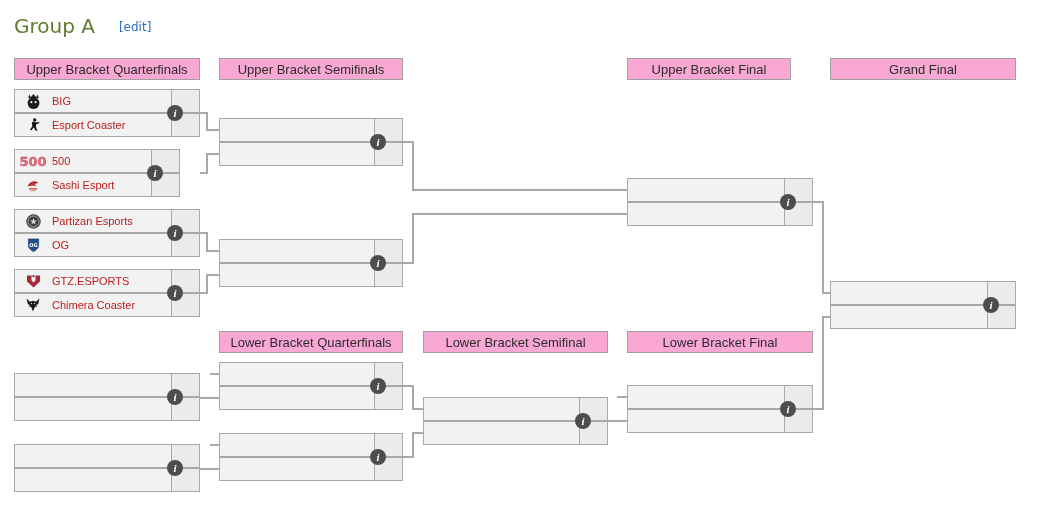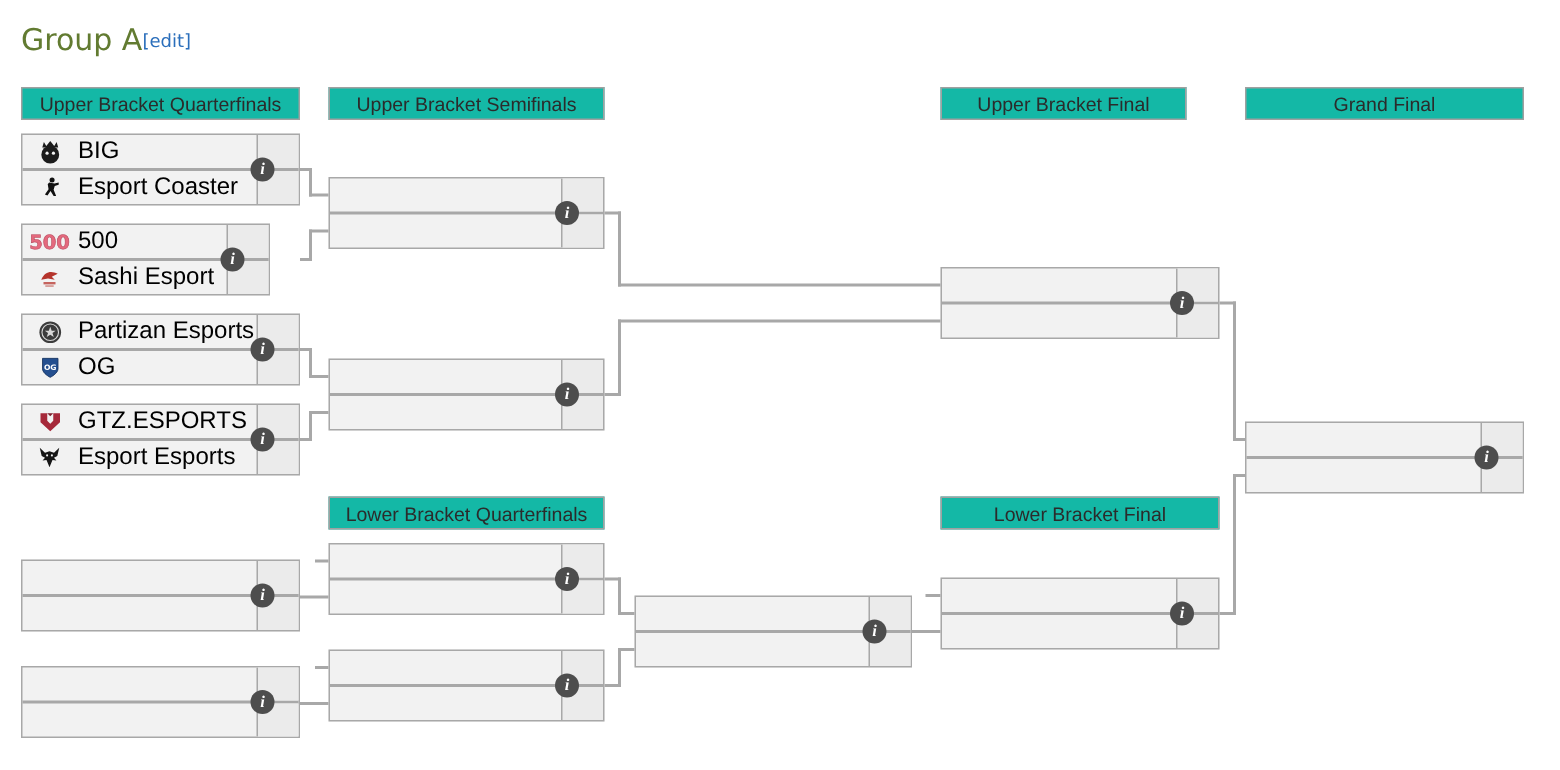--- a/index.html
+++ b/index.html
@@ -4,34 +4,34 @@
 <style>
   html,body{margin:0;padding:0;background:#ffffff;}
   #stage{
     position:relative;width:1040px;height:513px;overflow:hidden;
     font-family:"Liberation Sans",sans-serif;background:#ffffff;
   }
   .page-title{
     position:absolute;left:14px;top:14px;font-size:20px;color:#627b31;
     font-family:"DejaVu Sans","Liberation Sans",sans-serif;
   }
-  .edit-link{font-size:12px;color:#2a6ebb;margin-left:0;vertical-align:2px;cursor:pointer;}
+  .edit-link{font-size:12px;color:#2a6ebb;margin-left:24px;vertical-align:2px;cursor:pointer;}
   .hdr{
-    position:absolute;height:22px;background:#14b8a6;border:1px solid #a0a0a0;
+    position:absolute;height:22px;background:#f9a8d4;border:1px solid #a0a0a0;
     box-sizing:border-box;display:flex;align-items:center;justify-content:center;
     font-size:13px;color:#2b2b2b;
   }
   .match{
     position:absolute;height:48px;background:#f2f2f2;border:1px solid #a8a8a8;
     box-sizing:border-box;
   }
   .row{height:22px;display:flex;align-items:center;position:relative;}
   .row-top{border-bottom:2px solid #a8a8a8;}
   .logo-slot{width:30px;margin-left:3px;display:flex;align-items:center;justify-content:center;flex:none;}
-  .team-name{font-size:16px;color:#000000;margin-left:4px;white-space:nowrap;overflow:hidden;flex:1;}
+  .team-name{font-size:11px;color:#b91c1c;margin-left:4px;white-space:nowrap;overflow:hidden;flex:1;}
   .score-cell{
     flex:none;width:28px;height:100%;border-left:1px solid #a8a8a8;background:#ebebeb;
     display:flex;align-items:center;justify-content:center;font-size:13px;color:#222;box-sizing:border-box;
   }
   .info-btn{
     position:absolute;right:16px;top:50%;margin-top:-8px;width:16px;height:16px;border-radius:50%;
     background:#4d4d4d;color:#ffffff;display:flex;align-items:center;justify-content:center;
     font-family:"Liberation Serif",serif;font-size:11px;font-weight:bold;font-style:italic;
     z-index:3;cursor:pointer;line-height:1;
   }
@@ -46,20 +46,21 @@
   <div class="page-title">
     <span>Group A</span><span class="edit-link">[edit]</span>
   </div>
 
   <div class="hdr" style="left:14px;top:58px;width:186px">Upper Bracket Quarterfinals</div>
   <div class="hdr" style="left:219px;top:58px;width:184px">Upper Bracket Semifinals</div>
   <div class="hdr" style="left:627px;top:58px;width:164px">Upper Bracket Final</div>
   <div class="hdr" style="left:830px;top:58px;width:186px">Grand Final</div>
 
   <div class="hdr" style="left:219px;top:331px;width:184px">Lower Bracket Quarterfinals</div>
+  <div class="hdr" style="left:423px;top:331px;width:185px">Lower Bracket Semifinal</div>
   <div class="hdr" style="left:627px;top:331px;width:186px">Lower Bracket Final</div>
 
   <div class="match" style="left:14px;top:89px;width:186px">
     <div class="row row-top">
       <span class="logo-slot">
         <svg width="17" height="17" viewBox="0 0 16 16">
             <path d="M3 5 L4 1.5 L5.5 4 L8 1 L10.5 4 L12 1.5 L13 5 Z" fill="#1b1b1b"></path>
             <circle cx="8" cy="9.5" r="5.6" fill="#1b1b1b"></circle>
             <circle cx="6" cy="8.6" r="1" fill="#f2f2f2"></circle>
             <circle cx="10" cy="8.6" r="1" fill="#f2f2f2"></circle>
@@ -142,21 +143,21 @@
       <span class="score-cell"></span>
     </div>
     <div class="row">
       <span class="logo-slot">
         <svg width="16" height="16" viewBox="0 0 16 16">
             <path d="M1.5 1.5 L5 4.8 L8 3.8 L11 4.8 L14.5 1.5 L13.2 7 L11 8.2 L12.6 10 L10 9.6 L8 14.5 L6 9.6 L3.4 10 L5 8.2 L2.8 7 Z" fill="#161616"></path>
             <circle cx="6.4" cy="6.6" r="0.7" fill="#f2f2f2"></circle>
             <circle cx="9.6" cy="6.6" r="0.7" fill="#f2f2f2"></circle>
           </svg>
       </span>
-      <span class="team-name">Esport Esports</span>
+      <span class="team-name">Chimera Coaster</span>
       <span class="score-cell"></span>
     </div>
     <span class="info-btn">i</span>
   </div>
 
   <div class="match" style="left:219px;top:118px;width:184px">
     <div class="row row-top">
         <span class="team-name"></span>
         <span class="score-cell"></span>
       </div>

